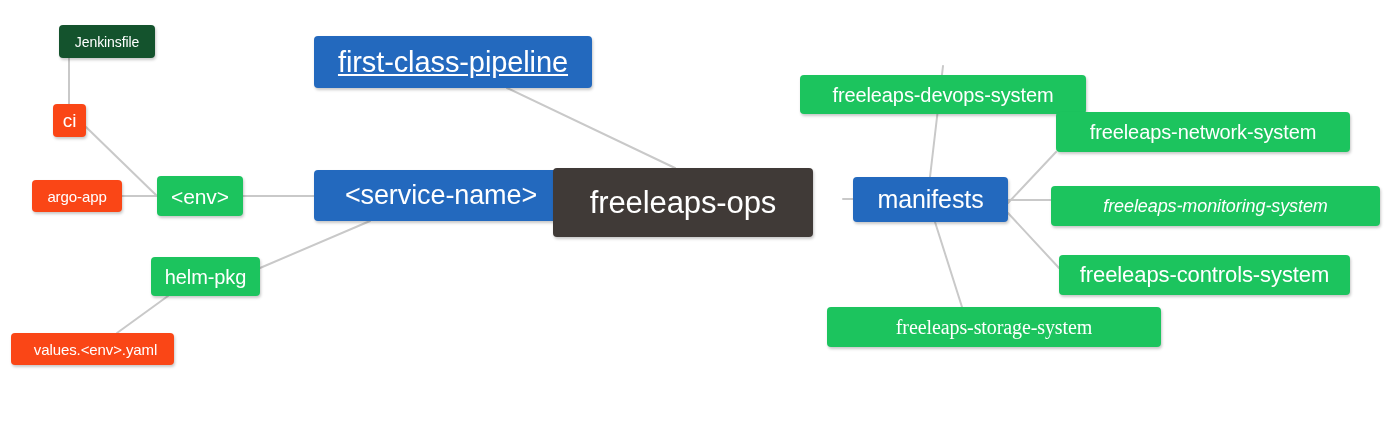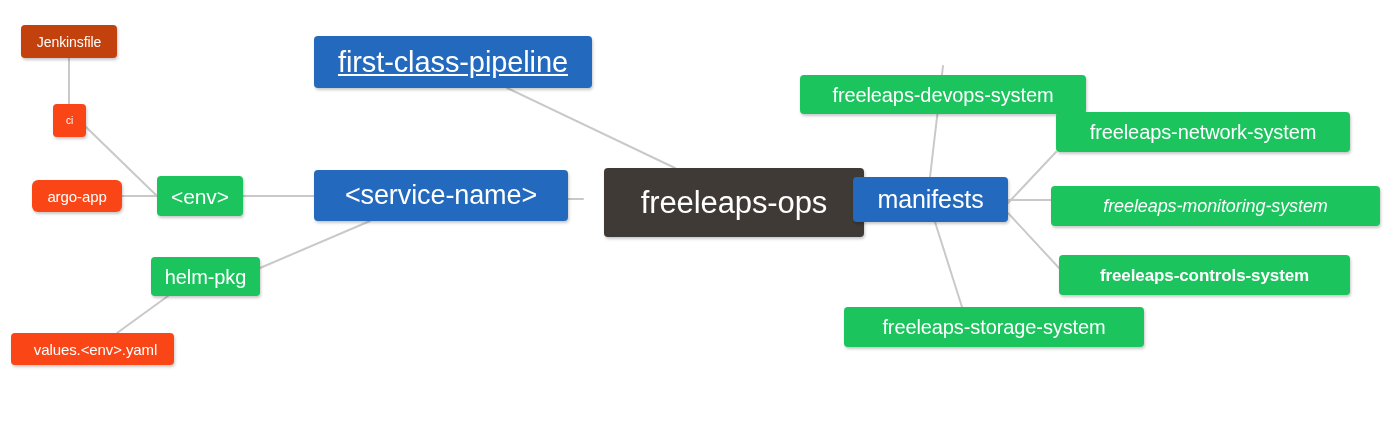--- a/index.html
+++ b/index.html
@@ -38,21 +38,21 @@
     white-space: nowrap;
     line-height: 1;
     letter-spacing: -0.1px;
     box-shadow: 1px 2px 3px rgba(0,0,0,0.22);
     padding: 0 11px;
   }
   .node-root      { background: #403a37; }
   .node-blue      { background: #2369be; }
   .node-green     { background: #1cc45e; }
   .node-red       { background: #fa4616; }
-  .node-amber     { background: #c2410c; }
+  .node-amber     { background: #14532d; margin-left: 38px; }
 </style>
 </head>
 <body>
 
 <div id="mindmap">
   <svg id="edge-layer" width="1390" height="421" viewBox="0 0 1390 421">
       <line x1="69" y1="58" x2="69" y2="104" stroke="#c9c9c9" stroke-width="2" stroke-linecap="round"></line>
       <line x1="86" y1="127" x2="157" y2="196" stroke="#c9c9c9" stroke-width="2" stroke-linecap="round"></line>
       <line x1="122" y1="196" x2="157" y2="196" stroke="#c9c9c9" stroke-width="2" stroke-linecap="round"></line>
       <line x1="243" y1="196" x2="314" y2="196" stroke="#c9c9c9" stroke-width="2" stroke-linecap="round"></line>
@@ -62,28 +62,28 @@
       <line x1="507" y1="88" x2="675" y2="168" stroke="#c9c9c9" stroke-width="2" stroke-linecap="round"></line>
       <line x1="843" y1="199" x2="853" y2="199" stroke="#c9c9c9" stroke-width="2" stroke-linecap="round"></line>
       <line x1="930" y1="177" x2="943" y2="66" stroke="#c9c9c9" stroke-width="2" stroke-linecap="round"></line>
       <line x1="1008" y1="203" x2="1056" y2="152" stroke="#c9c9c9" stroke-width="2" stroke-linecap="round"></line>
       <line x1="1008" y1="200" x2="1051" y2="200" stroke="#c9c9c9" stroke-width="2" stroke-linecap="round"></line>
       <line x1="1008" y1="213" x2="1059" y2="268" stroke="#c9c9c9" stroke-width="2" stroke-linecap="round"></line>
       <line x1="935" y1="222" x2="962" y2="307" stroke="#c9c9c9" stroke-width="2" stroke-linecap="round"></line>
     </svg>
   <div id="node-layer">
       <div class="node node-amber" style="left: 21px; top: 25px; width: 96px; height: 33px; font-size: 14px;">Jenkinsfile</div>
-      <div class="node node-red" style="left: 53px; top: 104px; width: 33px; height: 33px; font-size: 10px;">ci</div>
-      <div class="node node-red" style="left: 32px; top: 180px; width: 90px; height: 32px; font-size: 15px; border-radius: 6px;">argo-app</div>
+      <div class="node node-red" style="left: 53px; top: 104px; width: 33px; height: 33px; font-size: 19px;">ci</div>
+      <div class="node node-red" style="left: 32px; top: 180px; width: 90px; height: 32px; font-size: 15px;">argo-app</div>
       <div class="node node-green" style="left: 157px; top: 176px; width: 86px; height: 40px; font-size: 21px;">&lt;env&gt;</div>
       <div class="node node-green" style="left: 151px; top: 257px; width: 109px; height: 39px; font-size: 20px;">helm-pkg</div>
       <div class="node node-red" style="left: 11px; top: 333px; width: 163px; height: 32px; font-size: 15px; padding-left: 17px;">values.&lt;env&gt;.yaml</div>
       <div class="node node-blue" style="left: 314px; top: 36px; width: 278px; height: 52px; font-size: 29px; text-decoration: underline;">first-class-pipeline</div>
       <div class="node node-blue" style="left: 314px; top: 170px; width: 254px; height: 51px; font-size: 27px;">&lt;service-name&gt;</div>
-      <div class="node node-root" style="left: 604px; top: 168px; width: 260px; height: 69px; font-size: 31px;">freeleaps-ops</div>
+      <div class="node node-root" style="left: 553px; top: 168px; width: 260px; height: 69px; font-size: 31px;">freeleaps-ops</div>
       <div class="node node-blue" style="left: 853px; top: 177px; width: 155px; height: 45px; font-size: 25px; text-align: right;">manifests</div>
       <div class="node node-green" style="left: 800px; top: 27px; width: 286px; height: 39px; font-size: 20px; margin-top: 48px;">freeleaps-devops-system</div>
       <div class="node node-green" style="left: 1056px; top: 112px; width: 294px; height: 40px; font-size: 20px;">freeleaps-network-system</div>
       <div class="node node-green" style="left: 1051px; top: 186px; width: 329px; height: 40px; font-size: 18px; font-style: italic;">freeleaps-monitoring-system</div>
-      <div class="node node-green" style="left: 1059px; top: 255px; width: 291px; height: 40px; font-size: 17px; font-weight: bold;">freeleaps-controls-system</div>
-      <div class="node node-green" style="left: 844px; top: 307px; width: 300px; height: 40px; font-size: 20px;">freeleaps-storage-system</div>
+      <div class="node node-green" style="left: 1059px; top: 255px; width: 291px; height: 40px; font-size: 22px;">freeleaps-controls-system</div>
+      <div class="node node-green" style="left: 827px; top: 307px; width: 334px; height: 40px; font-size: 20px; font-family: Liberation Serif, serif;">freeleaps-storage-system</div>
     </div>
 </div>
 
 </body></html>

